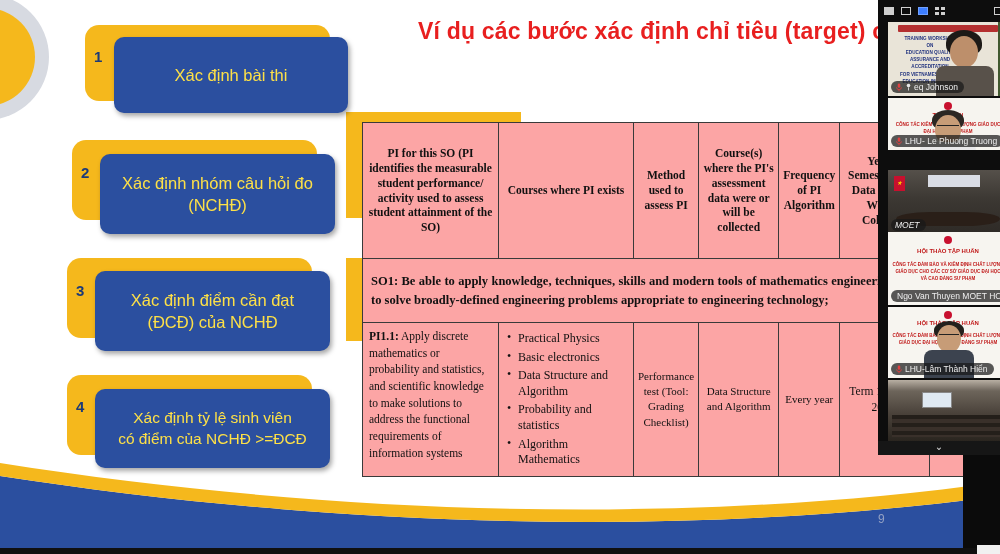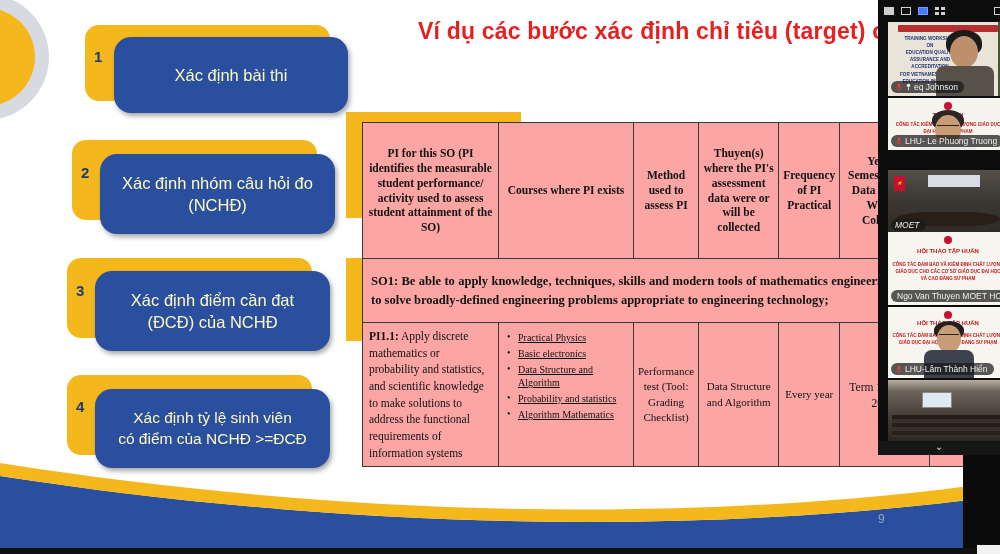--- a/index.html
+++ b/index.html
@@ -14,36 +14,36 @@
   .gold-circle { left:-63px; top:8px;  width:98px;  height:98px;  border-radius:50%; background:#f5b81c; z-index:1;}
   .ybar { background:#f5b81c; z-index:1; }
 
   
   .slide-title { left:418px; top:18px; width:640px; font-size:23px; font-weight:bold;
                  color:#e81f1f; z-index:2; letter-spacing:.2px; }
 
   
   .step { z-index:2; }
   .step .tab  { position:absolute; background:#f5b81c; border-radius:14px; }
-  .step .box  { position:absolute; background:#2b4f9f; border-radius:17px;
+  .step .box  { position:absolute; background:#2b4f9f; border-radius:10px;
                 box-shadow:2px 3px 5px rgba(0,0,0,.35);
                 display:flex; align-items:center; justify-content:center;
-                color:#fef9c3; font-size:16.5px; text-align:center; line-height:1.35; }
+                color:#fde047; font-size:16.5px; text-align:center; line-height:1.35; }
   .step .num  { position:absolute; color:#1c3a78; font-weight:bold; font-size:15px; }
 
   
   .so-table { position:absolute; left:362px; top:122px; z-index:2;
               border-collapse:collapse; table-layout:fixed;
               font-family:"Liberation Serif", serif; color:#111; background:#fca5a5; }
   .so-table td { border:1px solid #3a3a3a; vertical-align:middle; padding:3px 4px; }
   .so-table .hdr { font-weight:bold; font-size:11.5px; line-height:1.28; text-align:center; }
   .so-row-cell { font-weight:bold; font-size:12.5px; line-height:1.45; text-align:justify; padding:4px 8px !important; }
   .pi-cell { font-size:11.5px; line-height:1.45; vertical-align:top !important; padding:5px 6px !important; }
   .pi-cell b { font-weight:bold; }
-  .course-list { font-size:10px;text-decoration:underline; }
+  .course-list { font-size:12px; }
   .course-item { position:relative; padding-left:13px; margin:3px 0; line-height:1.3; }
   .course-item::before { content:"•"; position:absolute; left:2px; top:-1px; }
   .cell-center { font-size:11px; line-height:1.4; text-align:center; overflow-wrap:break-word; }
 
   
   .swoosh { left:0; top:450px; width:1000px; height:104px; z-index:1; }
   .page-num { left:878px; top:512px; font-size:12px; color:#93a1c4; z-index:2; }
 
   
   .black-strip { left:963px; top:0; width:37px; height:548px; background:#0b0b0b; z-index:5; }
@@ -149,22 +149,22 @@
       <col style="width:80px">
         <col style="width:45px">
         <col style="width:90px">
         <col style="width:60px">
     </colgroup>
     <tbody>
         <tr style="height:136px">
       <td class="hdr">PI for this SO (PI identifies the measurable student performance/ activity used to assess student attainment of the SO)</td>
       <td class="hdr">Courses where PI exists</td>
       <td class="hdr" style="overflow-wrap:break-word">Method used to assess PI</td>
-      <td class="hdr">Thuyen(s) where the PI's assessment data were or will be collected</td>
-      <td class="hdr" style="overflow-wrap:break-word">Frequency of PI Practical</td>
+      <td class="hdr">Course(s) where the PI's assessment data were or will be collected</td>
+      <td class="hdr" style="overflow-wrap:break-word">Frequency of PI Algorithm</td>
       <td class="hdr">Year &amp; Semester when Data Were or Will Be Collected</td>
       <td></td>
     </tr>
     <tr style="height:64px">
       <td class="so-row-cell" colspan="7">SO1: Be able to apply knowledge, techniques, skills and modern tools of mathematics engineering, and technology to solve broadly-defined engineering problems appropriate to engineering technology;</td>
     </tr>
     <tr style="height:112px">
       <td class="pi-cell"><b>PI1.1:</b><span> Apply discrete mathematics or probability and statistics, and scientific knowledge to make solutions to address the functional requirements of information systems</span></td>
       <td class="pi-cell course-list">
         <div class="course-item">Practical Physics</div>

